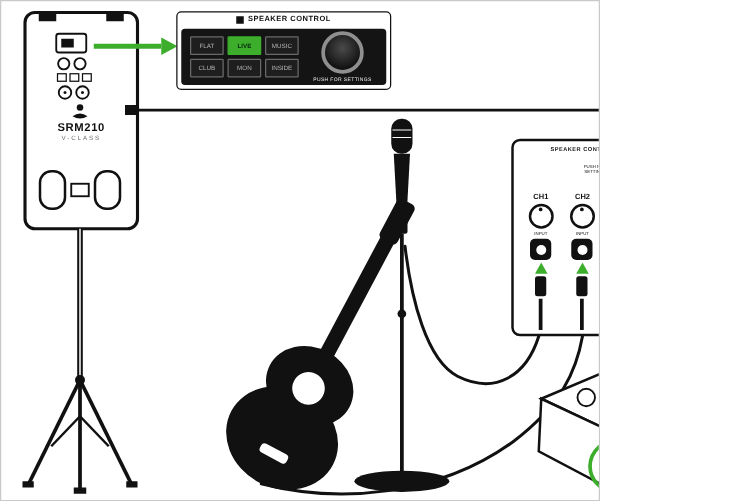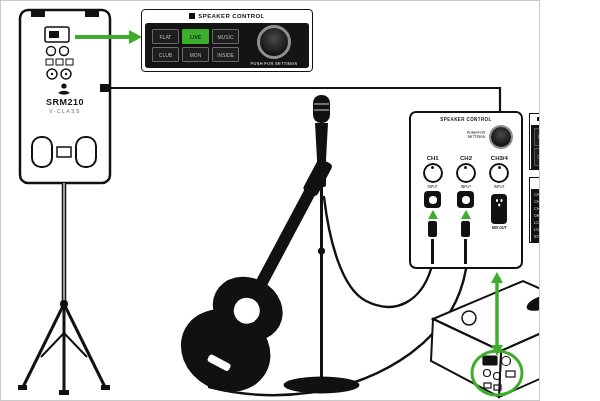--- a/index.html
+++ b/index.html
@@ -1,17 +1,17 @@
 <!DOCTYPE html>
 <html><head>
 <meta charset="utf-8">
 <style>
   *{margin:0;padding:0;box-sizing:border-box;}
   body{background:#ffffff;font-family:"Liberation Sans","DejaVu Sans",sans-serif;}
-  #stage{position:relative;width:540px;height:401px;background:#fff;border:1px solid #c9c9c9;overflow:hidden;}
+  #stage{position:relative;width:480px;height:401px;background:#fff;border:1px solid #c9c9c9;overflow:hidden;}
   #scene{position:absolute;left:0;top:0;}
 
   
   .spk-text{position:absolute;left:19px;top:96px;width:90px;text-align:center;}
   .spk-model{font-size:9px;font-weight:bold;letter-spacing:.5px;color:#111;}
   .spk-series{font-size:5px;letter-spacing:1.5px;color:#6d6d6d;margin-top:1px;}
 
   
   .knob{border-radius:50%;background:radial-gradient(circle at 50% 38%,#4a4a4a,#101010 75%);border:3px solid #8f8f8f;}
   .knob.big{width:34px;height:34px;}

